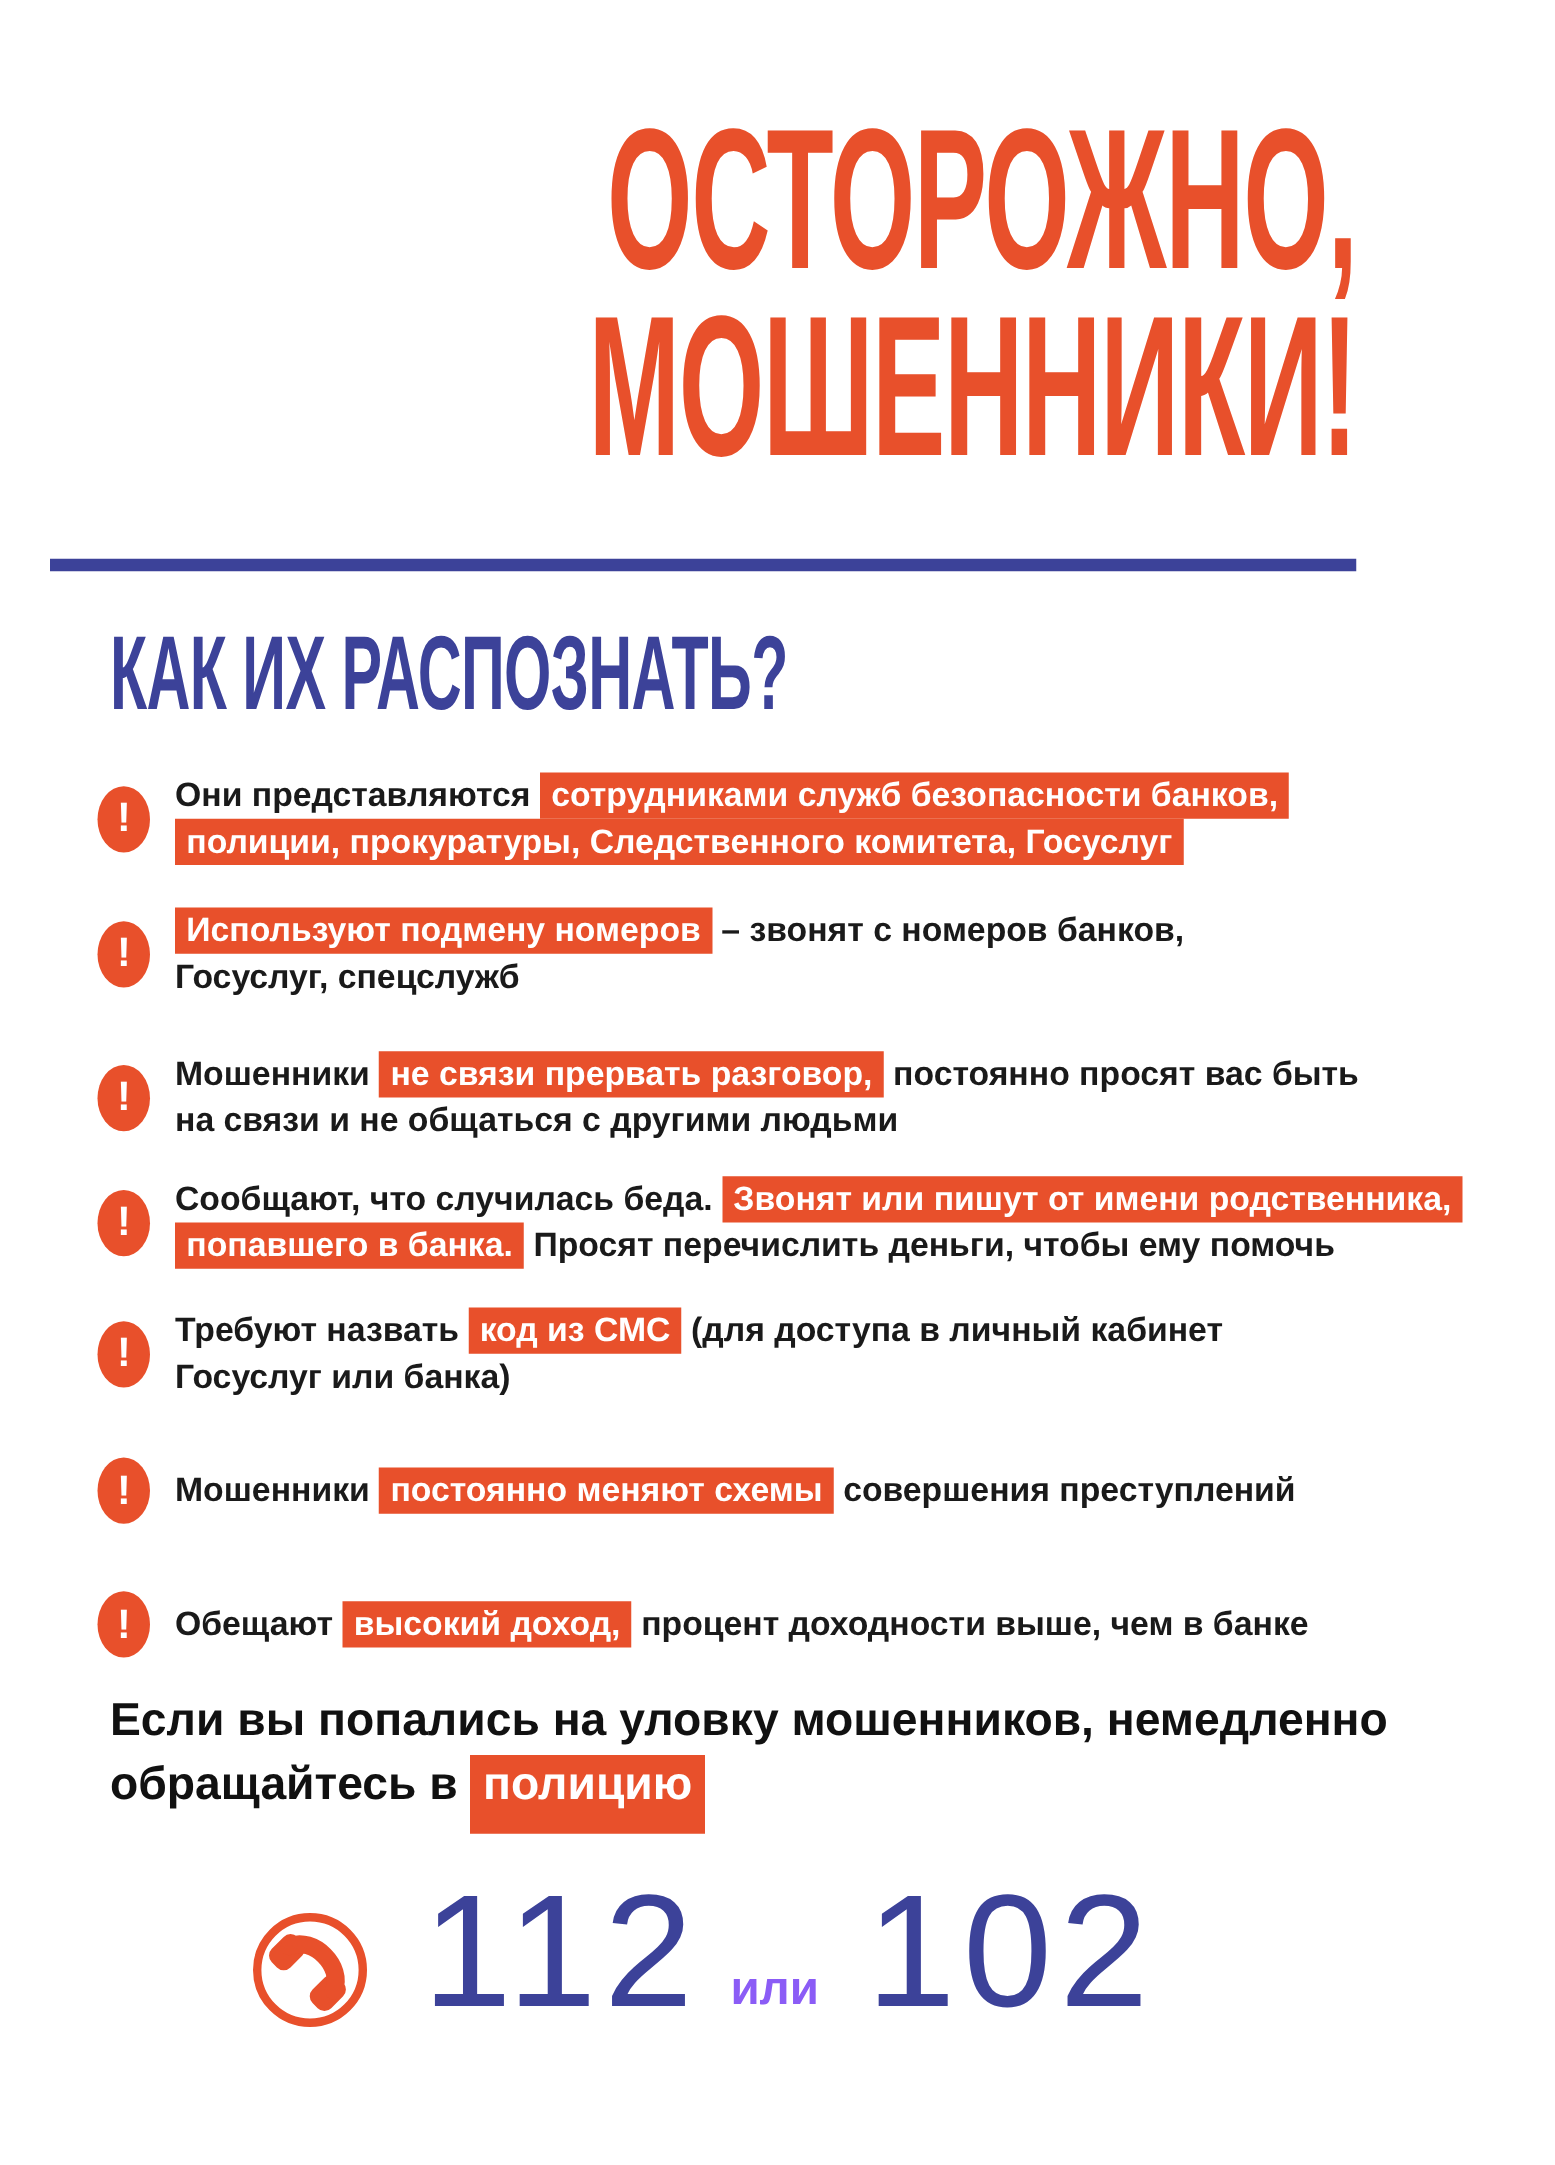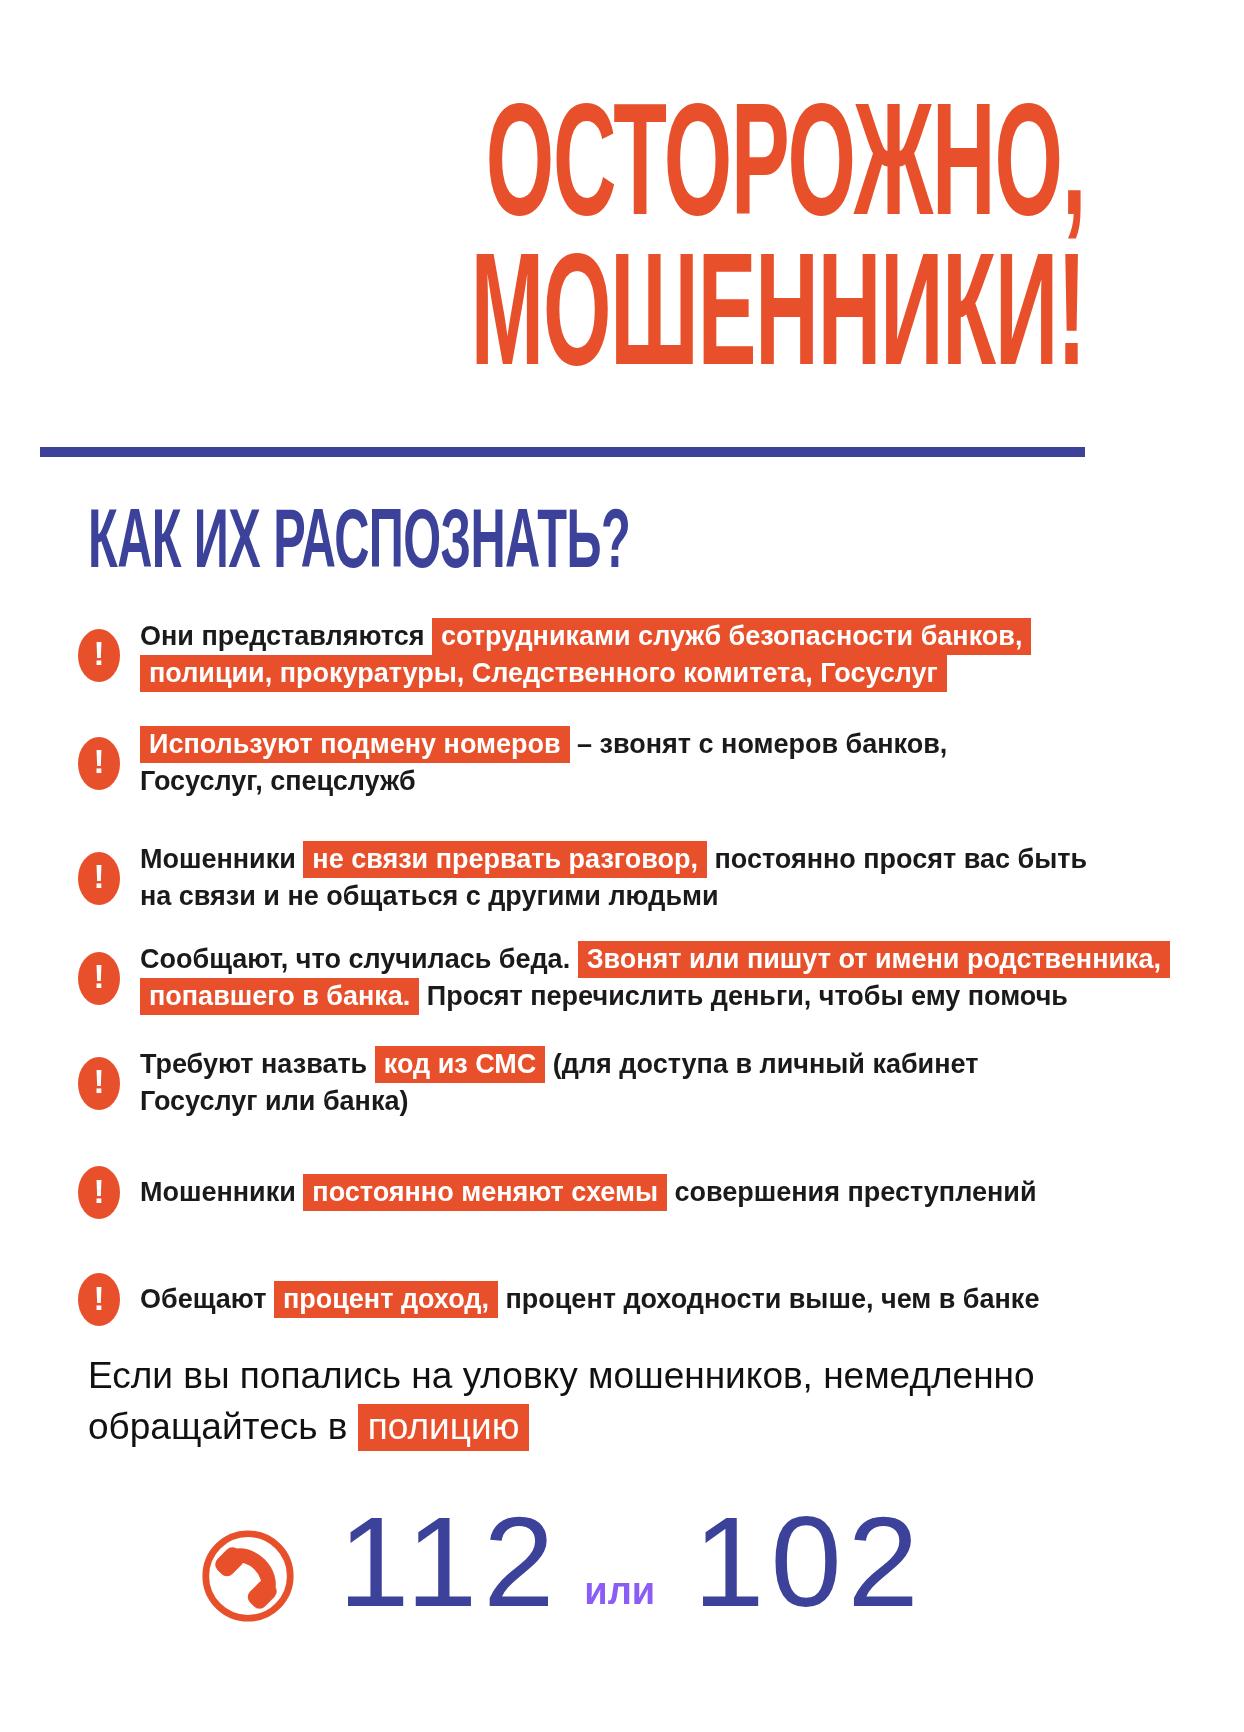--- a/index.html
+++ b/index.html
@@ -67,25 +67,25 @@
     color:var(--text);
     white-space:nowrap;
   }
   .hl{
     background:var(--orange);
     color:#ffffff;
     padding:3px 9px 4px;
   }
   .footer{
     position:absolute;left:88px;top:1350px;margin:0;
-    font-size:37px;line-height:51px;font-weight:400;
+    font-size:37px;line-height:51px;font-weight:700;
     color:#111111;
     white-space:nowrap;
   }
-  .footer .hl{padding:2px 10px 4px;}
+  .footer .hl{padding:2px 10px 20px;}
   .phone-row{
     position:absolute;left:40px;top:1498px;width:1045px;
     display:flex;align-items:flex-end;justify-content:center;
   }
   .phone-icon{
     width:96px;height:96px;flex:0 0 auto;
     margin-right:42px;margin-bottom:2px;
   }
   .phone-num{
     color:var(--blue);
@@ -132,21 +132,21 @@
       <li class="bullet">
         <span class="warn-icon">!</span>
         <p class="bullet-text"><span>Требуют назвать </span><span class="hl">код из СМС</span><span> (для доступа в личный кабинет</span><br><span>Госуслуг или банка)</span></p>
       </li>
       <li class="bullet">
         <span class="warn-icon">!</span>
         <p class="bullet-text"><span>Мошенники </span><span class="hl">постоянно меняют схемы</span><span> совершения преступлений</span></p>
       </li>
       <li class="bullet">
         <span class="warn-icon">!</span>
-        <p class="bullet-text"><span>Обещают </span><span class="hl">процент доход,</span><span> процент доходности выше, чем в банке</span></p>
+        <p class="bullet-text"><span>Обещают </span><span class="hl">высокий доход,</span><span> процент доходности выше, чем в банке</span></p>
       </li>
     </ul>
 
   <p class="footer" id="footer-text"><span>Если вы попались на уловку мошенников, немедленно</span><br><span>обращайтесь в </span><span class="hl">полицию</span></p>
 
   <div class="phone-row">
     <svg class="phone-icon" viewBox="0 0 100 100" aria-hidden="true">
       <circle cx="50" cy="50" r="44" fill="none" stroke="var(--orange)" stroke-width="7"></circle>
       <g transform="rotate(45 50 50)" fill="var(--orange)">
         <rect x="15" y="38" width="22" height="30" rx="8"></rect>

